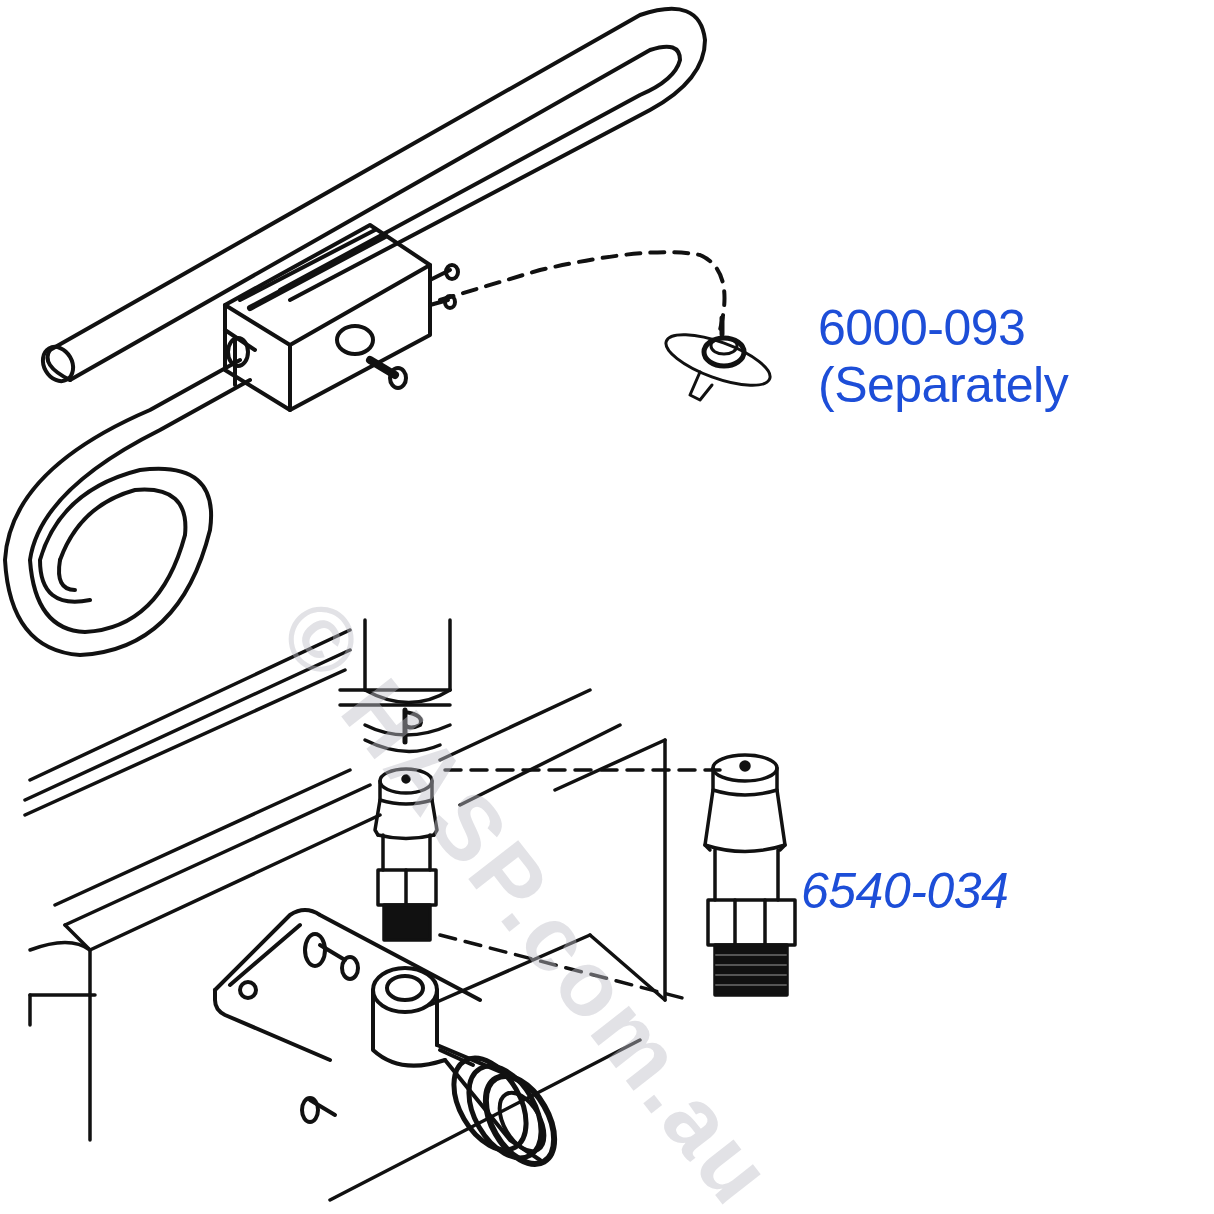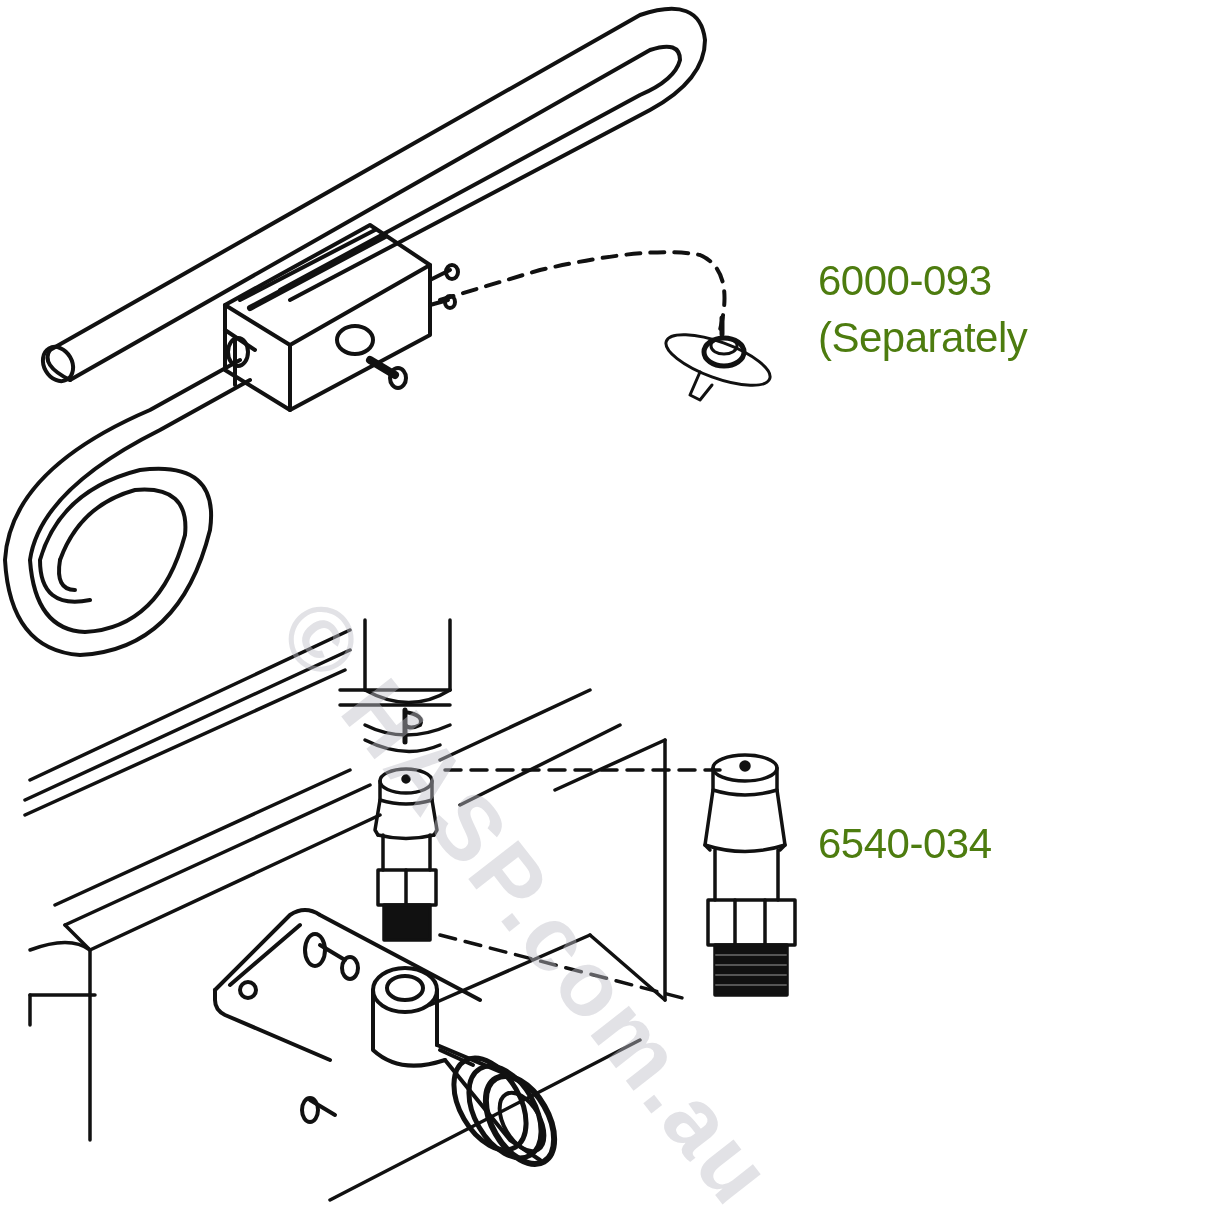--- a/index.html
+++ b/index.html
@@ -1,21 +1,21 @@
 <!DOCTYPE html>
 <html><head>
 <meta charset="utf-8">
 <style>
   html, body { margin: 0; padding: 0; background: #ffffff; }
   body { width: 1214px; height: 1214px; position: relative; overflow: hidden; font-family: "Liberation Sans", sans-serif; }
   .canvas { position: absolute; left: 0; top: 0; width: 1214px; height: 1214px; }
   svg.art { position: absolute; left: 0; top: 0; }
-  .label { position: absolute; color: #4d7c0f; font-family: "Liberation Sans", sans-serif; font-size: 42px; line-height: 57px; letter-spacing: -0.5px; }
+  .label { position: absolute; color: #1d4ed8; font-family: "Liberation Sans", sans-serif; font-size: 50px; line-height: 57px; letter-spacing: -0.5px; margin-top: 48px; }
   .label-disk { left: 818px; top: 252px; }
-  .label-fitting { left: 818px; top: 815px; }
+  .label-fitting { left: 801px; top: 815px; font-style: italic; }
   .label-line { display: block; white-space: nowrap; }
   .watermark { position: absolute; left: 300px; top: 560px; transform: rotate(52deg); transform-origin: left center; font-family: "Liberation Sans", sans-serif; font-size: 92px; font-weight: bold; color: rgba(190,190,200,0.45); white-space: nowrap; letter-spacing: 4px; pointer-events: none; }
 </style>
 </head>
 <body>
 
 <div class="canvas">
 
   <svg class="art" width="1214" height="1214" viewBox="0 0 1214 1214" fill="none" stroke="#111" stroke-width="4" stroke-linecap="round" stroke-linejoin="round">
 

